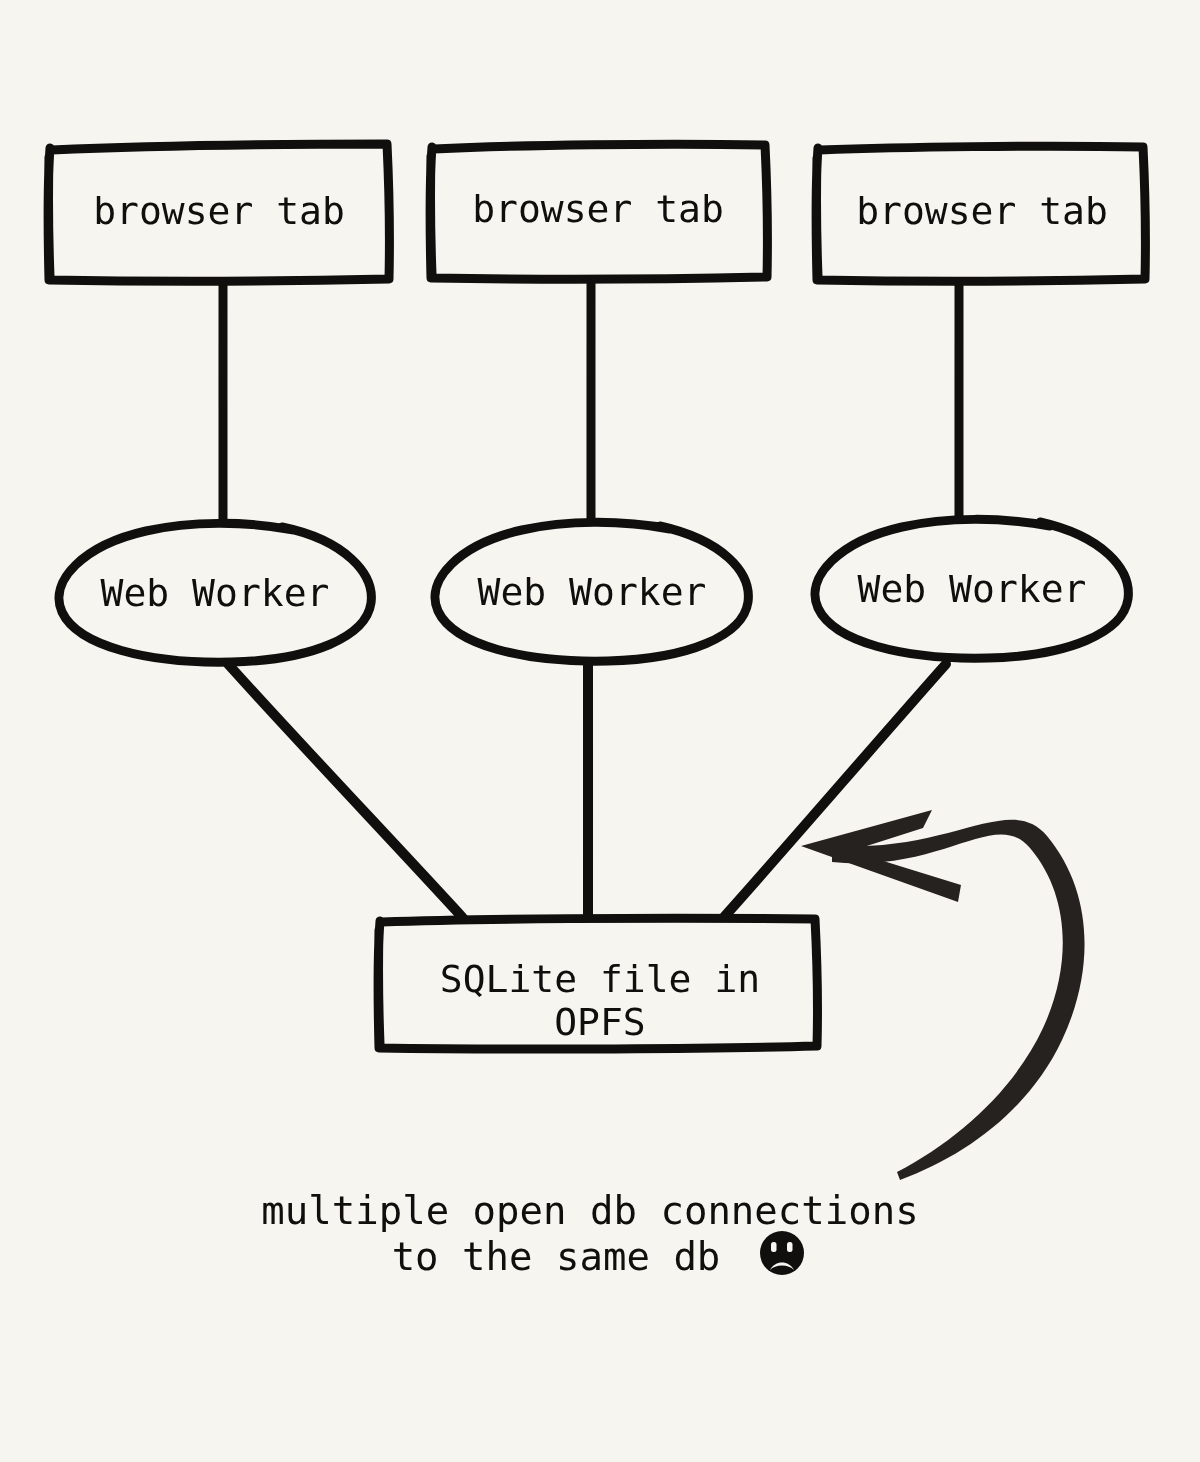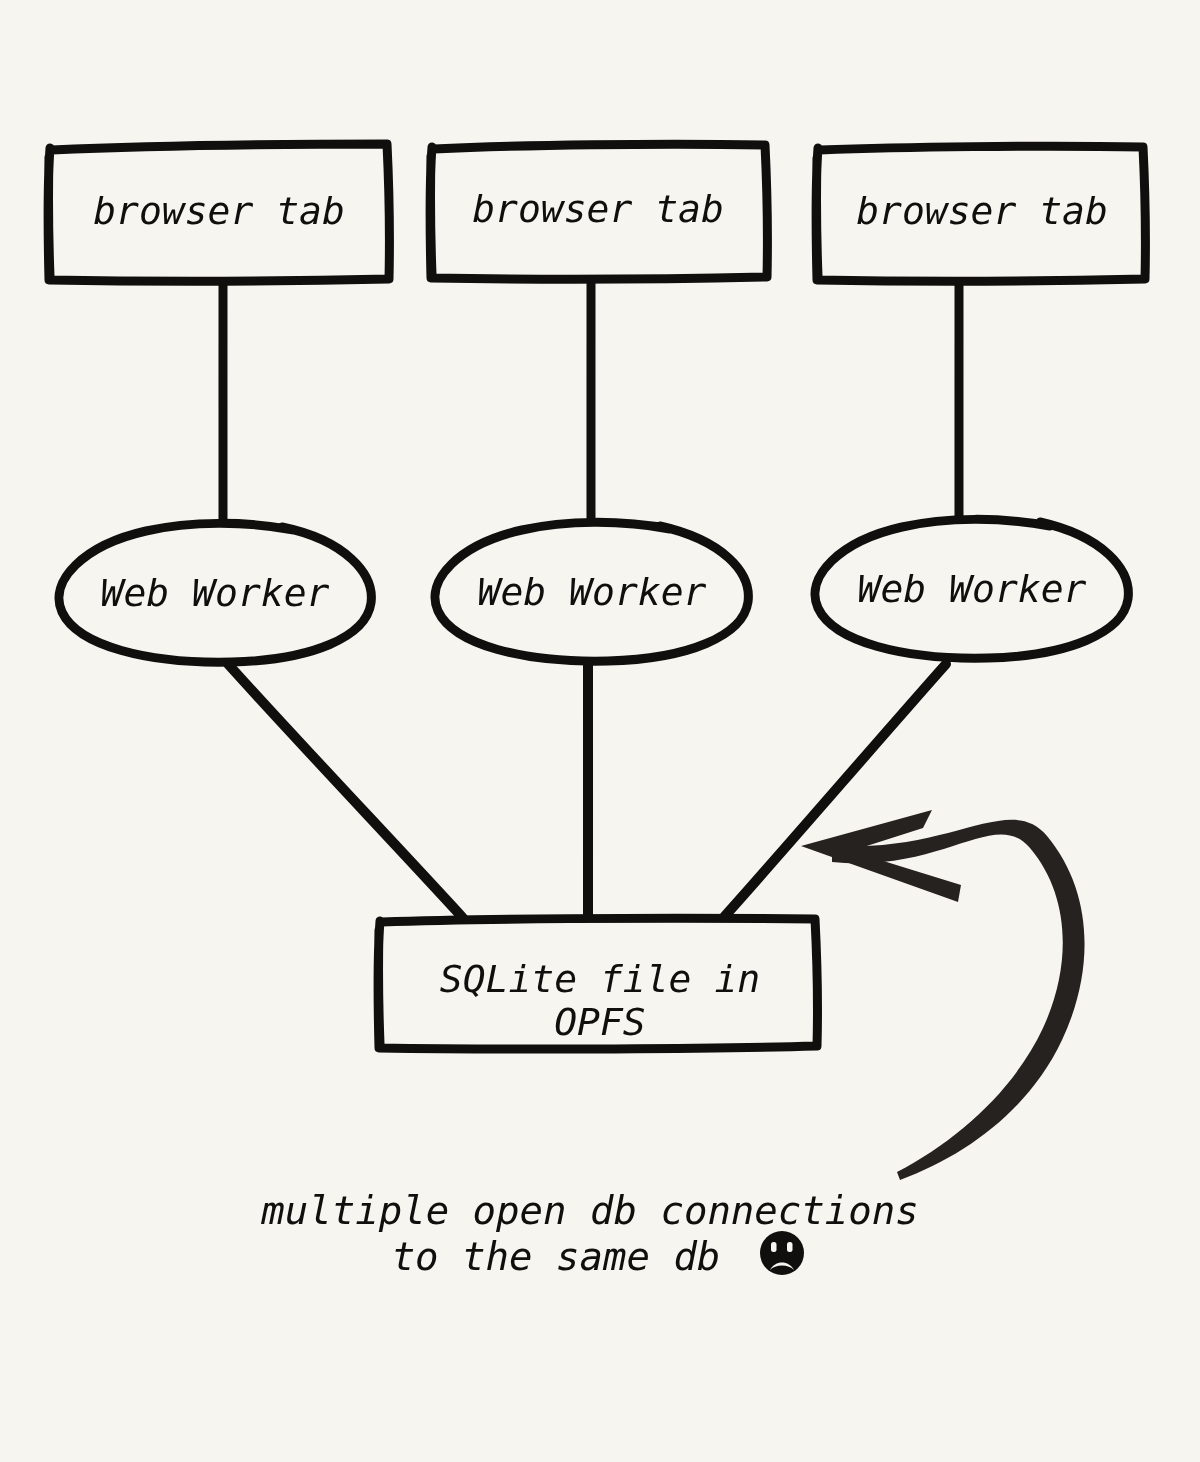--- a/index.html
+++ b/index.html
@@ -13,21 +13,20 @@
     height: 1462px;
     position: relative;
     overflow: hidden;
     font-family: "DejaVu Sans Mono", "Liberation Mono", monospace;
   }
   #canvas-root {
     position: absolute;
     inset: 0;
     width: 1200px;
     height: 1462px;
-    font-style: italic;
   }
   svg.diagram {
     position: absolute;
     top: 0;
     left: 0;
     width: 1200px;
     height: 1462px;
     display: block;
   }
   .node-label {

